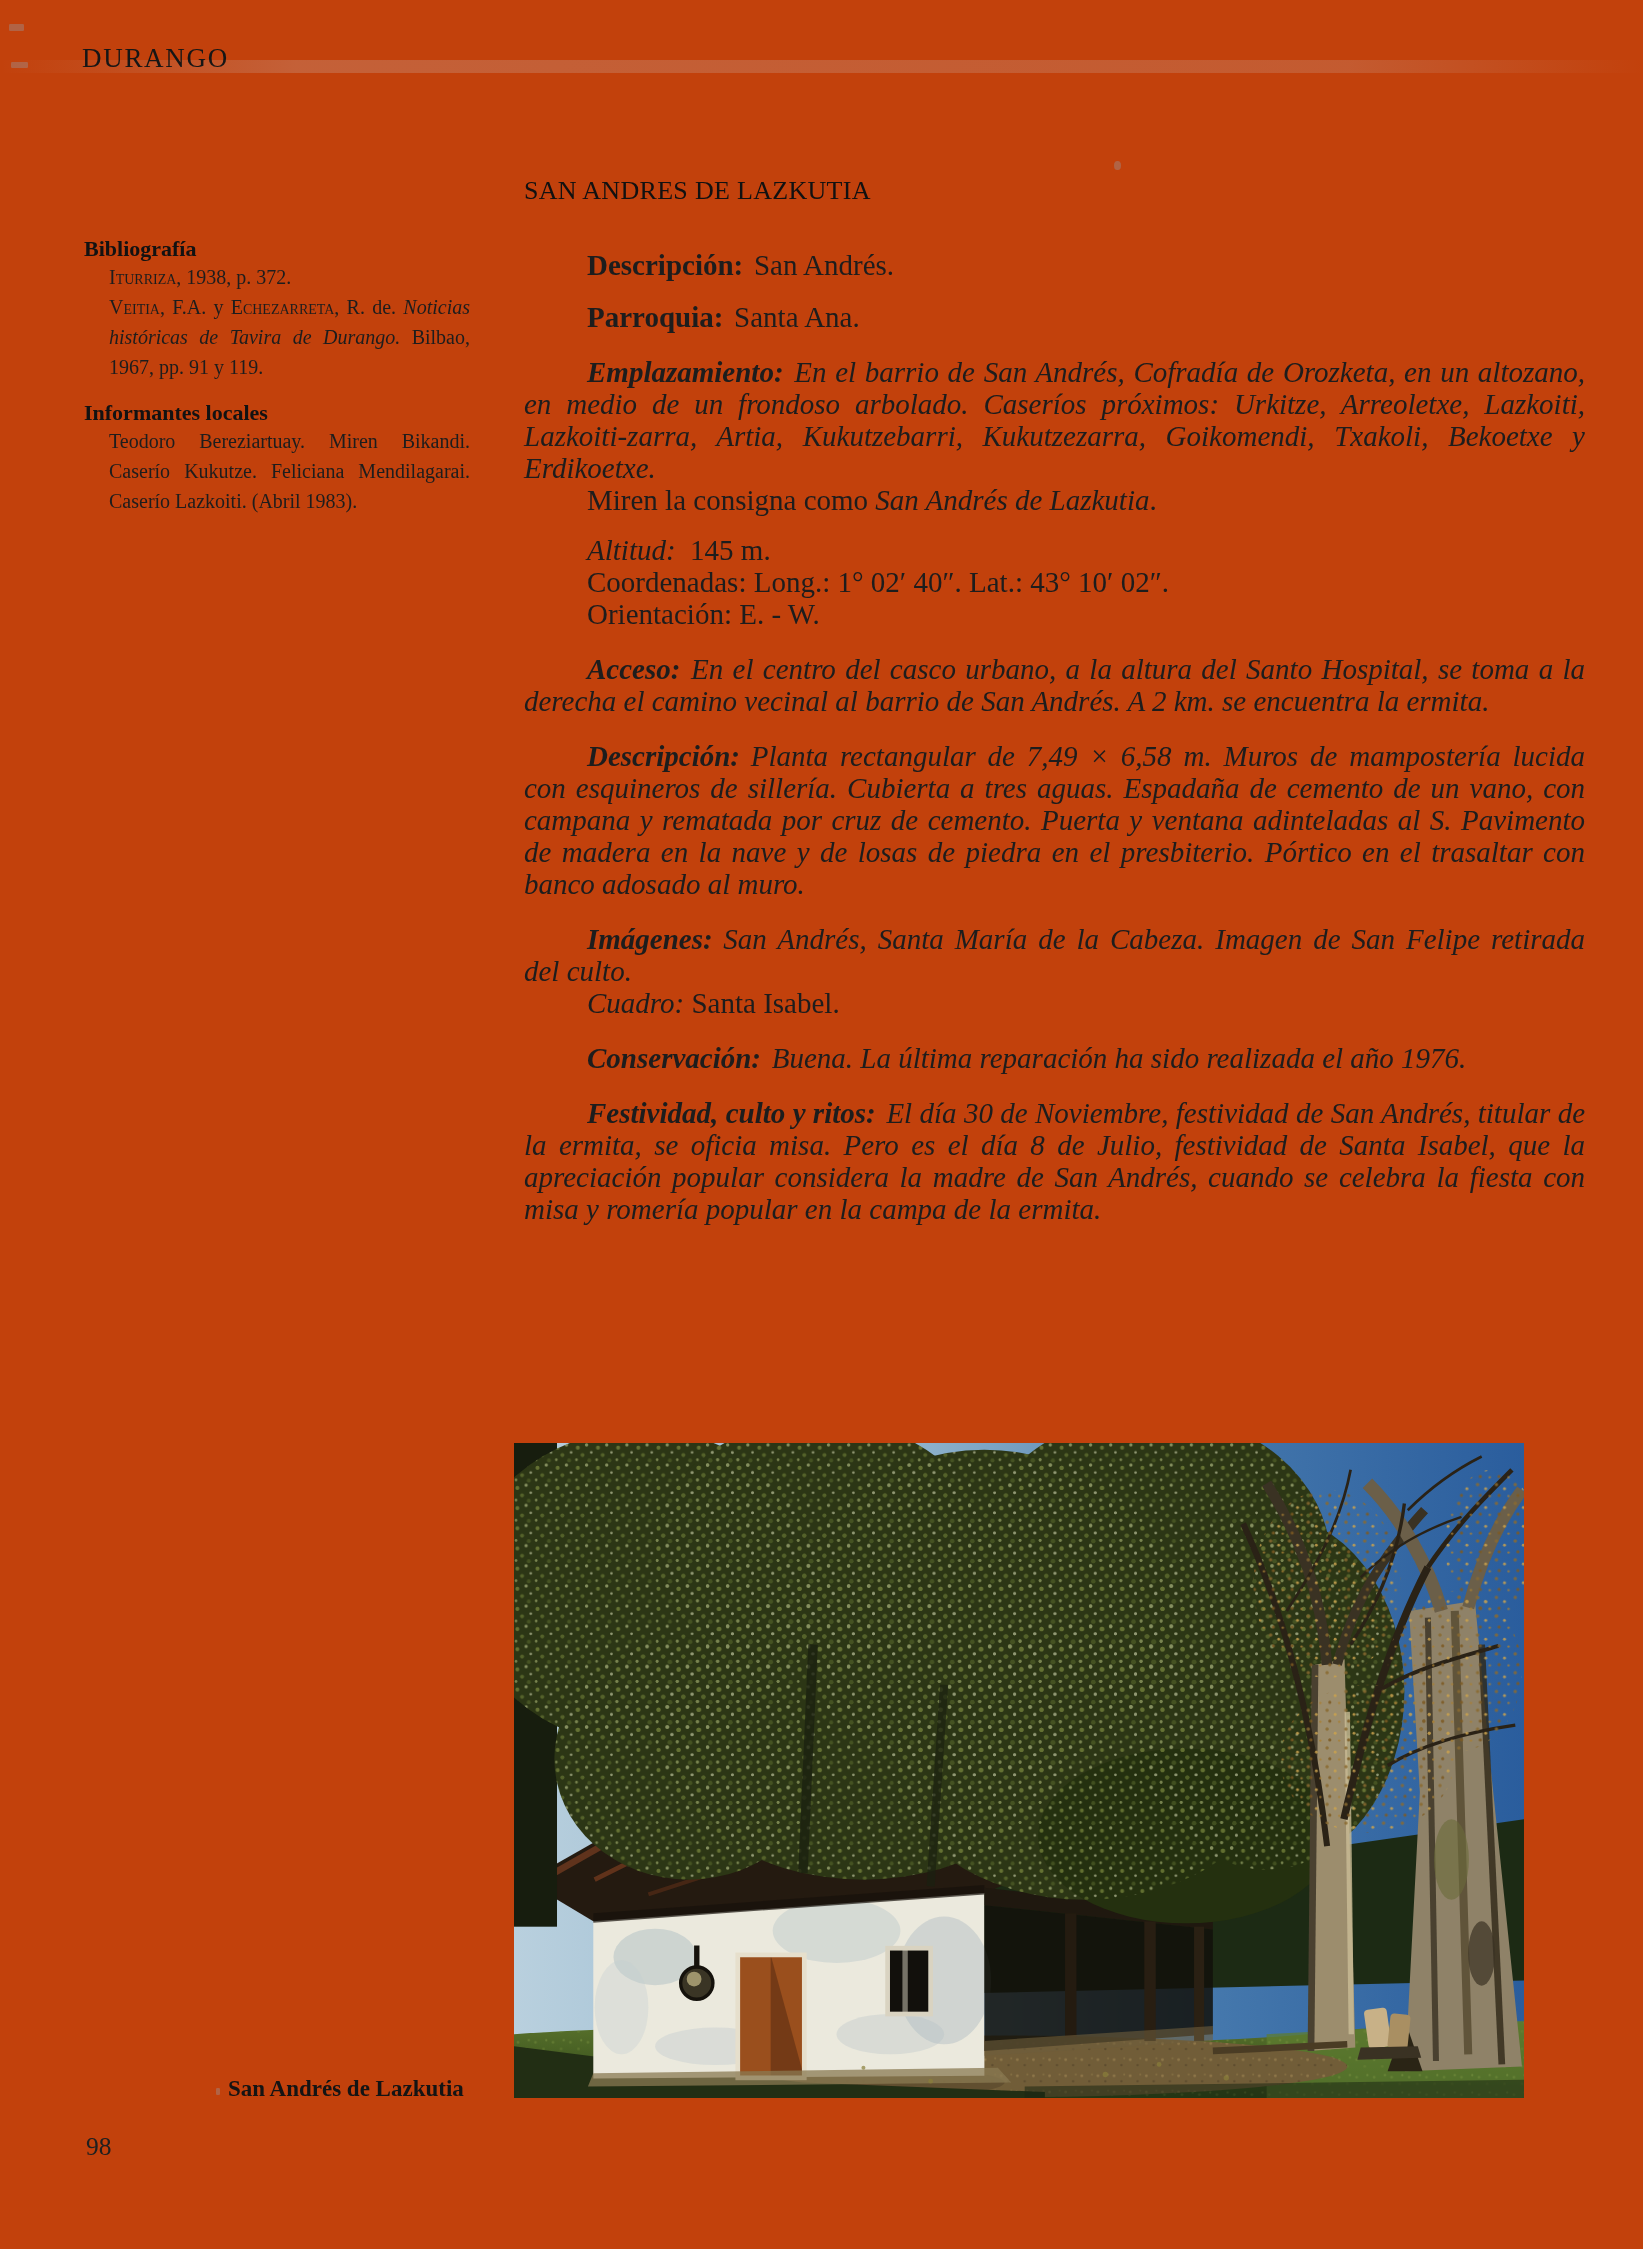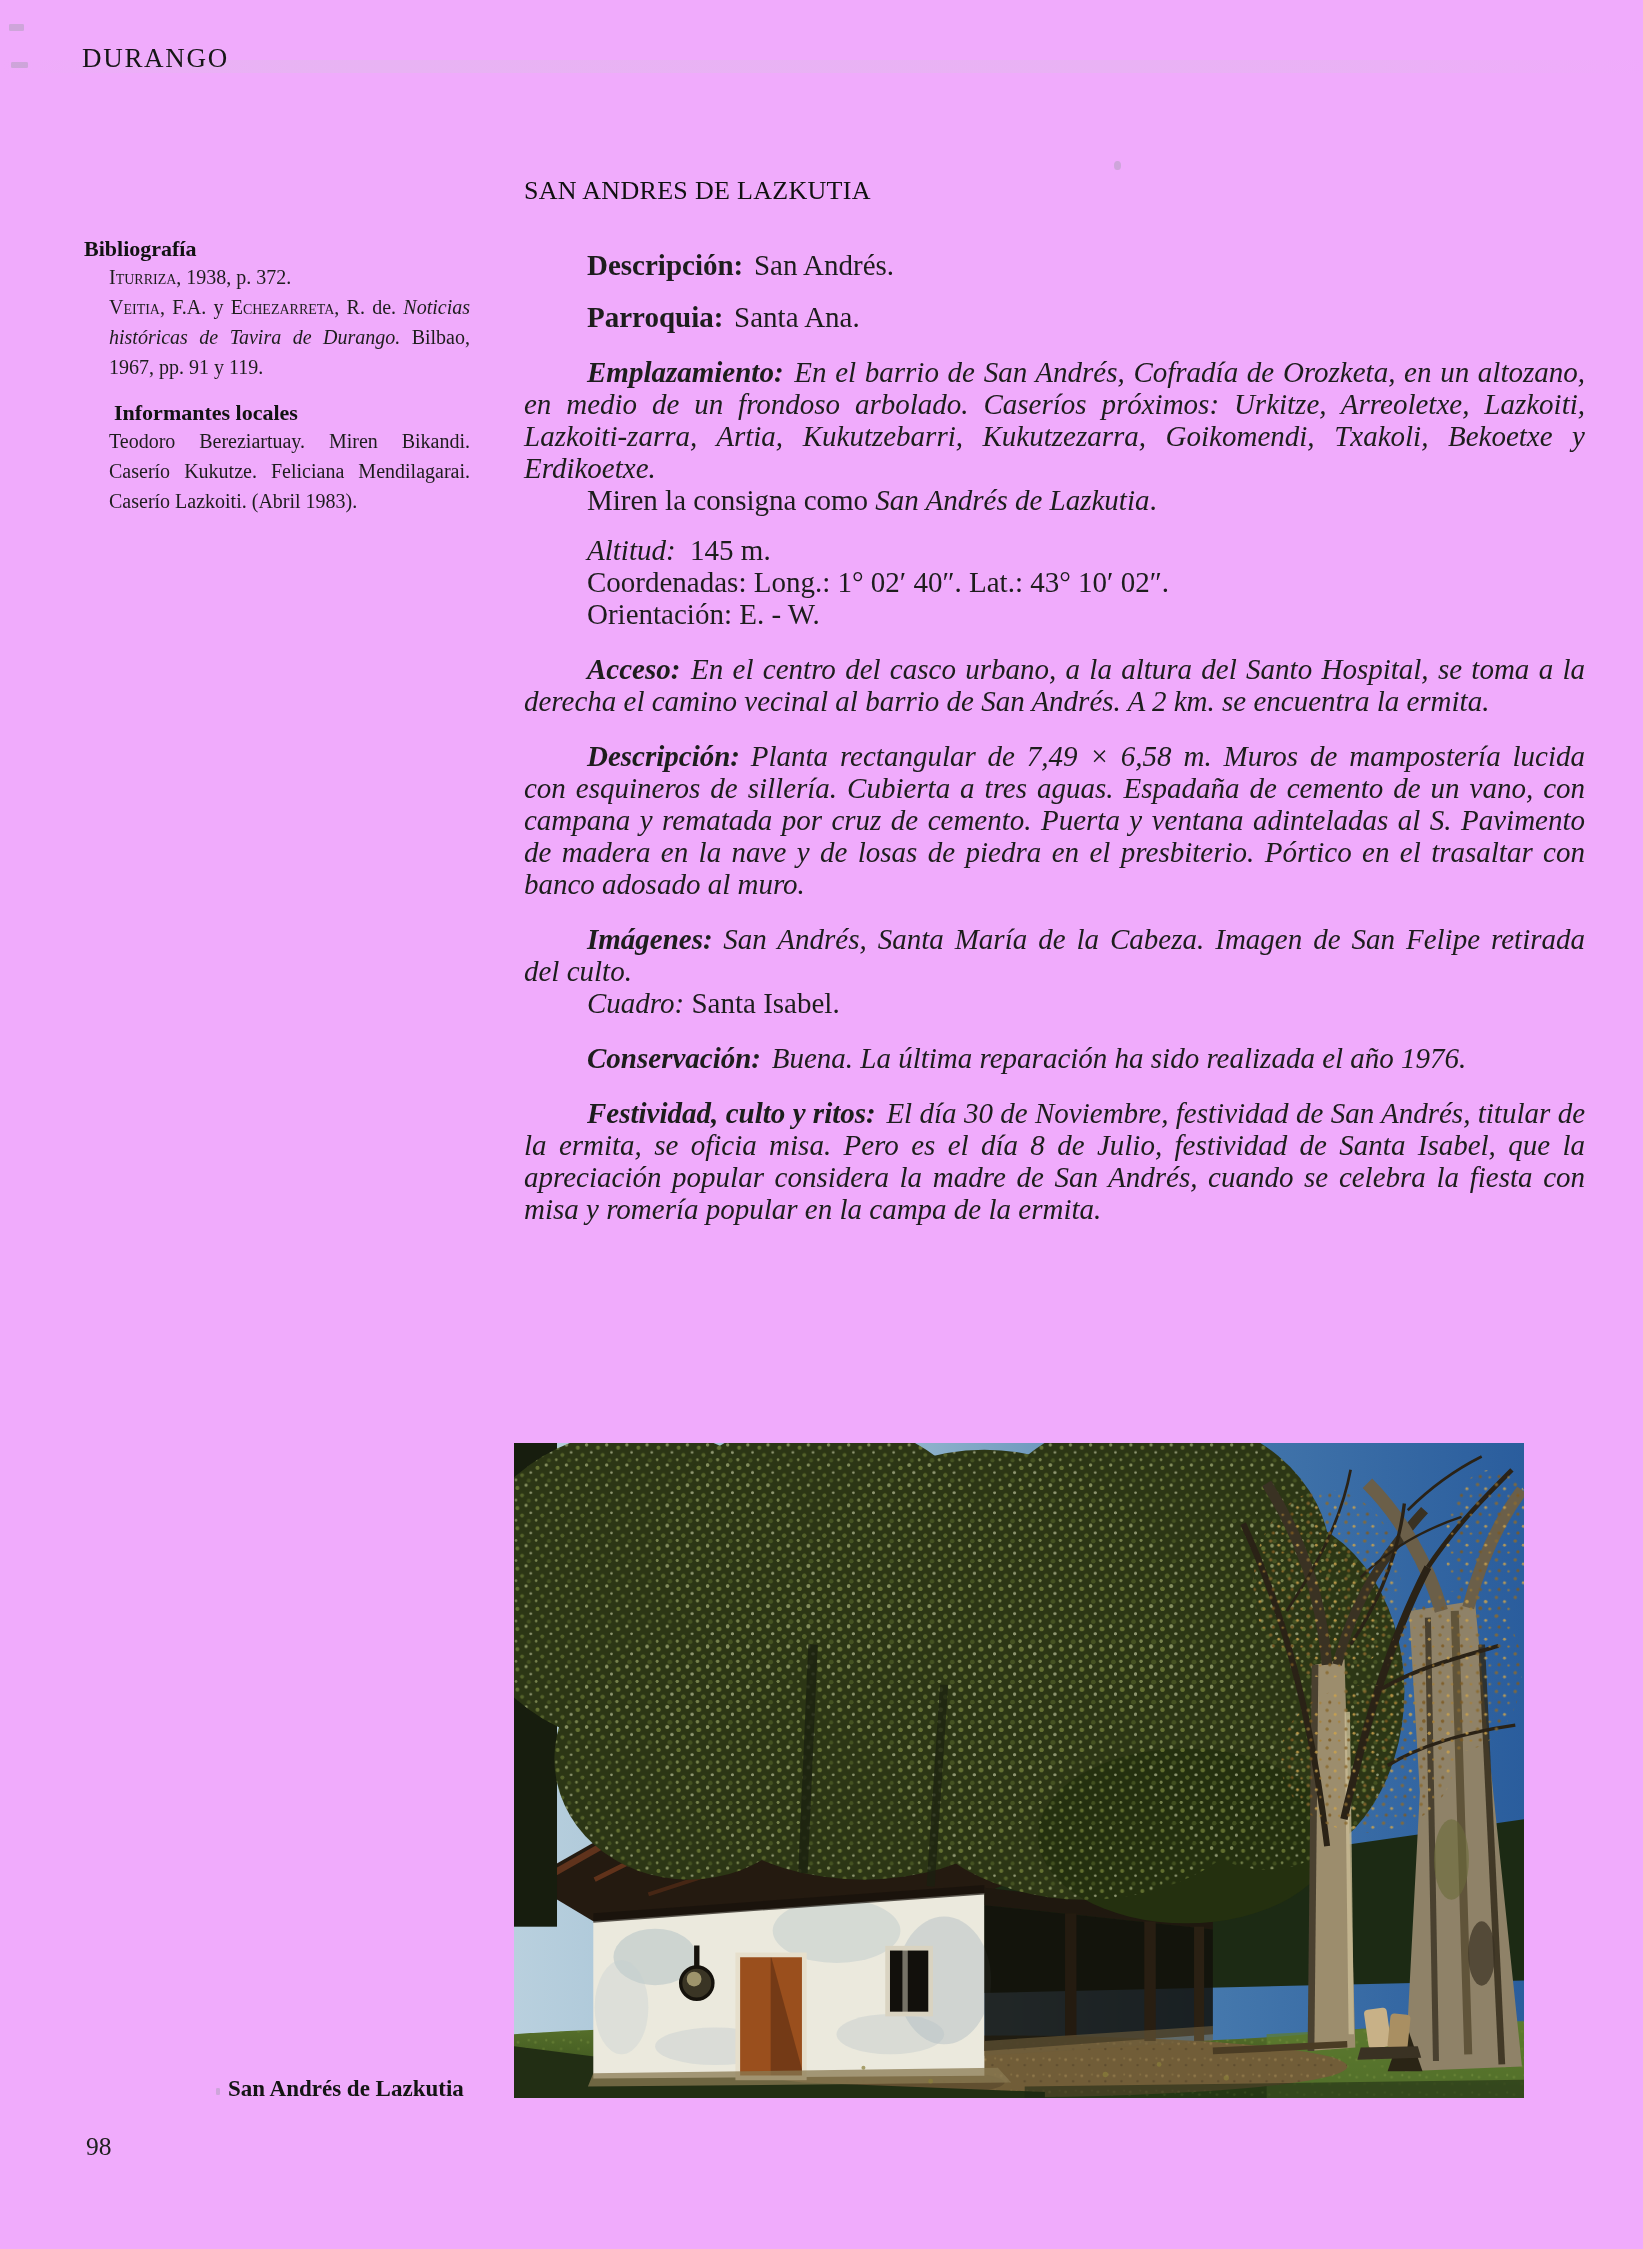--- a/index.html
+++ b/index.html
@@ -1,19 +1,19 @@
 <!DOCTYPE html>
 <html lang="es" style="font-size:10.7px"><head>
 <meta charset="utf-8">
 <style>
   html,body{margin:0;padding:0;background:#e8e8e8;}
   .page{
     position:relative;
     width:1644px;height:2250px;
-    background:#f0abfc;
+    background:#c2410c;
     font-family:"Liberation Serif","DejaVu Serif",serif;
     color:#1d1d1d;
     overflow:hidden;
   }
   
   .top-band{
     position:absolute;left:0;top:60px;width:100%;height:13.4px;
     background:linear-gradient(90deg,rgba(203,208,212,0) 0%,rgba(203,208,212,.22) 18%,rgba(203,208,212,.18) 82%,rgba(203,208,212,0) 100%);
   }
   .speck{position:absolute;background:rgba(150,156,162,.38);border-radius:1.3px;}
@@ -30,21 +30,21 @@
   
   .sidebar{position:absolute;left:84px;top:236px;width:388px;}
   .sidebar h3{
     margin:0;font-size:22px;font-weight:bold;color:#121212;
   }
   .sidebar .entries{margin-left:25px;width:361px;}
   .sidebar p{
     margin:0;font-size:20px;line-height:30px;
     text-align:justify;
   }
-  .sidebar .inf-head{margin-top:17.5px;margin-left:30px;}
+  .sidebar .inf-head{margin-top:17.5px;}
   .sc{font-variant:small-caps;}
   .it{font-style:italic;}
 
   
   .main{position:absolute;left:524px;top:172px;width:1061px;}
   .main h1{
     margin:0;font-size:26px;line-height:38px;font-weight:normal;color:#111;
     letter-spacing:0.3px;
   }
   .main p{

